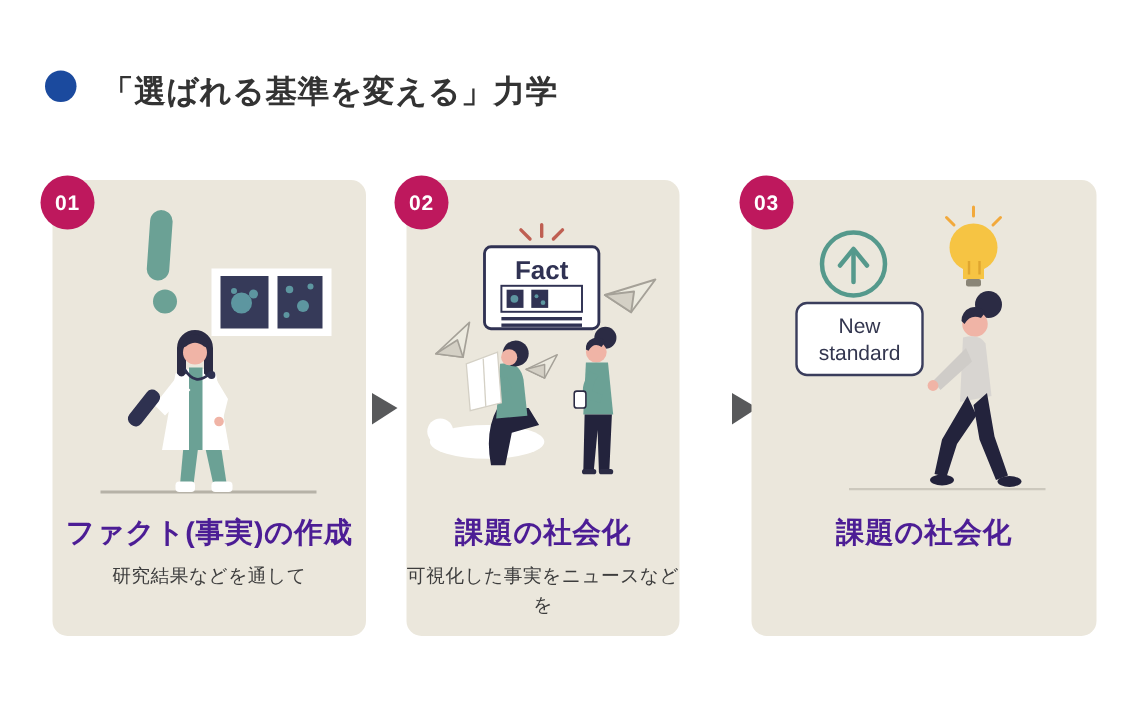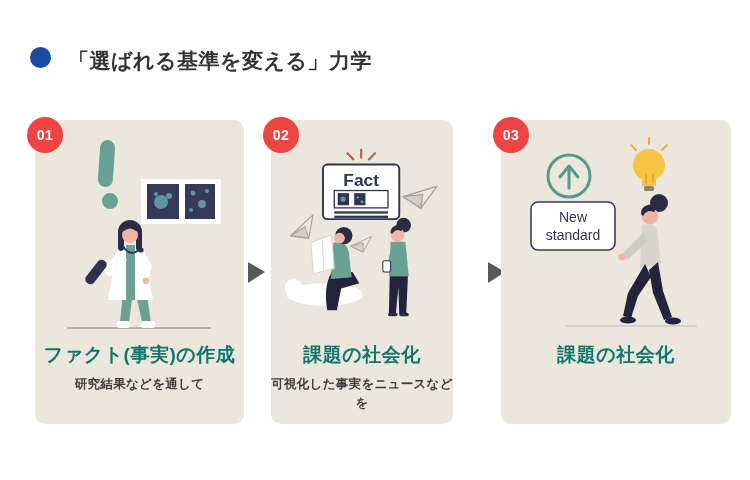--- a/index.html
+++ b/index.html
@@ -12,30 +12,30 @@
   .title { font-size: 21px; font-weight: 700; color: #333333; letter-spacing: 0.5px; }
 
   
   .card { position: absolute; top: 120px; height: 304px; background: #ebe7dc; border-radius: 10px; text-align: center; }
   .card-1 { left: 35px;  width: 209px; }
   .card-2 { left: 271px; width: 182px; }
   .card-3 { left: 501px; width: 230px; }
 
   .badge {
     position: absolute; left: -8px; top: -3px; width: 36px; height: 36px;
-    border-radius: 50%; background: #ef4444; color: #ffffff;
+    border-radius: 50%; background: #be185d; color: #ffffff;
     font-size: 14px; font-weight: 600; display: flex; align-items: center; justify-content: center;
     letter-spacing: 0.5px;
   }
 
   .illus { width: 100%; height: 202px; margin-top: 12px; display: block; }
   .illus svg { width: 100%; height: 100%; display: block; }
 
-  .card-title { font-size: 19px; font-weight: 600; color: #0f766e; margin-top: 8px; letter-spacing: 0.5px; }
-  .card-desc  { font-size: 12.5px; font-weight: 700; color: #3d3d3d; line-height: 1.5; margin-top: 7px; letter-spacing: 0.3px; }
+  .card-title { font-size: 19px; font-weight: 600; color: #4c1d95; margin-top: 8px; letter-spacing: 0.5px; }
+  .card-desc  { font-size: 12.5px; font-weight: 400; color: #3d3d3d; line-height: 1.5; margin-top: 7px; letter-spacing: 0.3px; }
 
   .arrow {
     position: absolute; top: 262px; width: 0; height: 0;
     border-top: 10px solid transparent; border-bottom: 11px solid transparent;
     border-left: 17px solid #58595b;
   }
   .arrow-1 { left: 248px; }
   .arrow-2 { left: 488px; }
 
   .sign-text { font-family: "Liberation Sans", "DejaVu Sans", sans-serif; }

